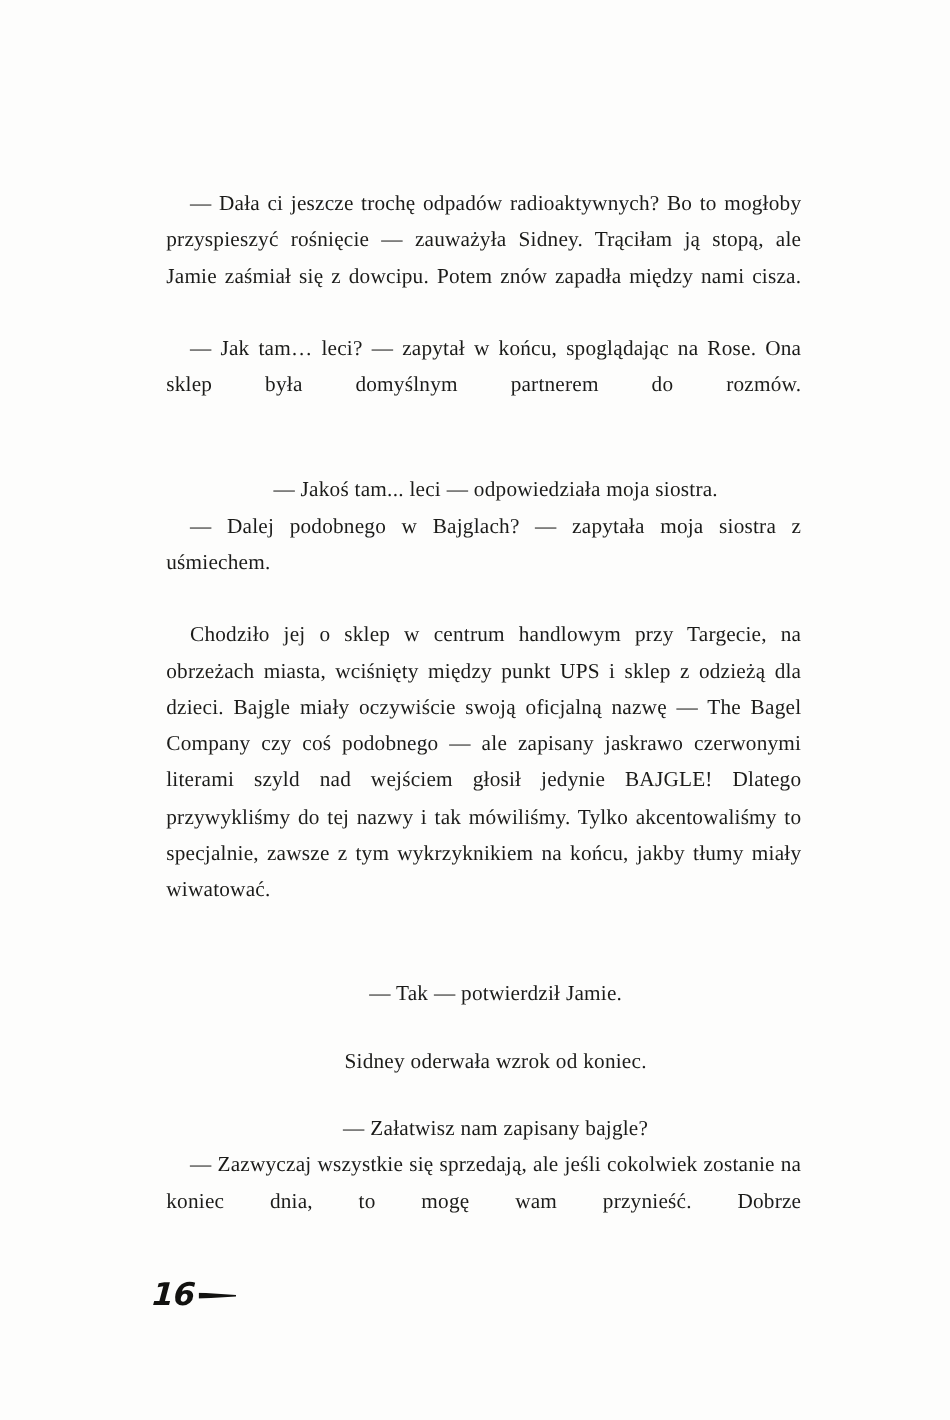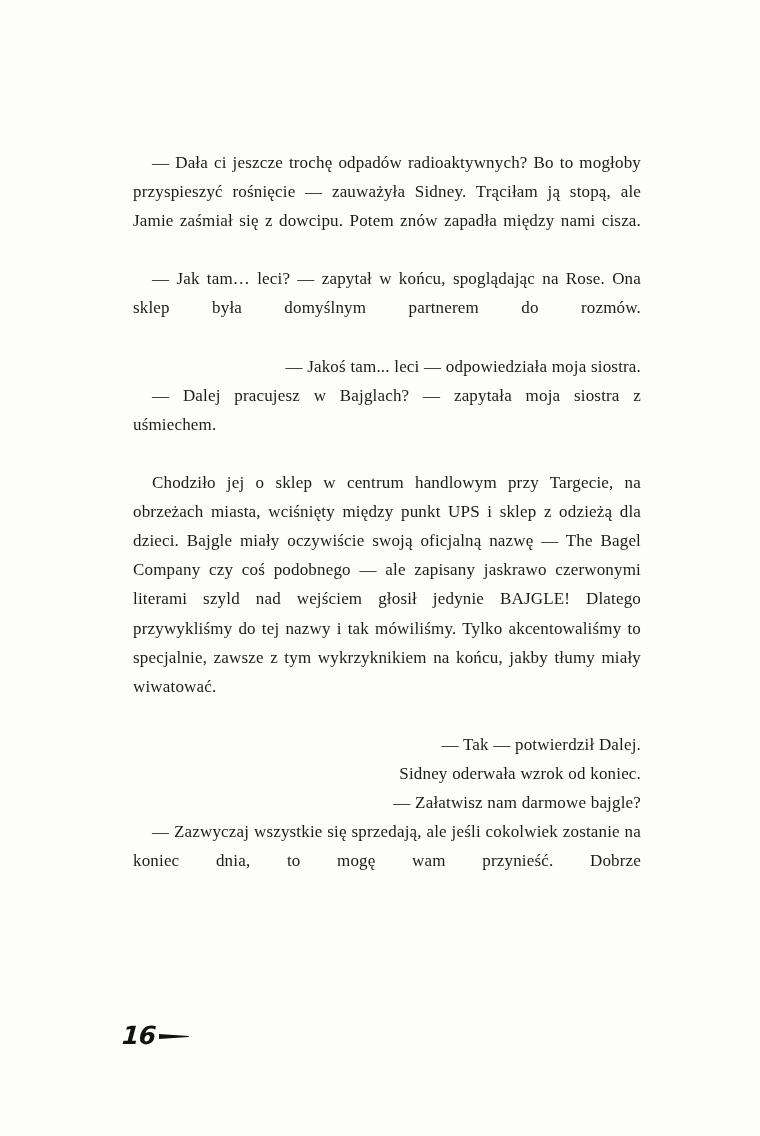--- a/index.html
+++ b/index.html
@@ -44,21 +44,22 @@
   }
 
   
   .para::after {
     content: "";
     display: inline-block;
     width: 100%;
   }
 
   .para.nojust {
-    text-align: right;
+    text-align: center;
+    margin-top: 25px;
   }
   .para.nojust::after { display: none; }
 
   
   .folio {
     position: absolute;
     left: 122px;
     top: 1019px;
     display: flex;
     align-items: center;
@@ -92,29 +93,29 @@
 
   <div class="text-block">
 
     <p class="para indent">— Dała ci jeszcze trochę odpadów radioaktywnych? Bo to mogłoby przyspieszyć rośnięcie — zauważyła Sidney. Trąciłam ją stopą, ale Jamie zaśmiał się z dowcipu. Potem znów zapadła między nami cisza.</p>
 
     <p class="para indent">— Jak tam… leci? — zapytał w końcu, spoglądając na Rose. Ona sklep była domyślnym partnerem do rozmów.</p>
 
     <p class="para indent nojust">— Jakoś tam... leci — odpowiedziała moja siostra.</p>
 
 
-    <p class="para indent">— Dalej pracujesz w Bajglach? — zapytała moja siostra z uśmiechem.</p>
+    <p class="para indent">— Dalej podobnego w Bajglach? — zapytała moja siostra z uśmiechem.</p>
 
     <p class="para indent">Chodziło jej o sklep w centrum handlowym przy Targecie, na obrzeżach miasta, wciśnięty między punkt UPS i sklep z odzieżą dla dzieci. Bajgle miały oczywiście swoją oficjalną nazwę — The Bagel Company czy coś podobnego — ale zapisany jaskrawo czerwonymi literami szyld nad wejściem głosił jedynie BAJGLE! Dlatego przywykliśmy do tej nazwy i tak mówiliśmy. Tylko akcentowaliśmy to specjalnie, zawsze z tym wykrzyknikiem na końcu, jakby tłumy miały wiwatować.</p>
 
-    <p class="para indent nojust">— Tak — potwierdził Dalej.</p>
+    <p class="para indent nojust">— Tak — potwierdził Jamie.</p>
 
     <p class="para indent nojust">Sidney oderwała wzrok od koniec.</p>
 
-    <p class="para indent nojust">— Załatwisz nam darmowe bajgle?</p>
+    <p class="para indent nojust">— Załatwisz nam zapisany bajgle?</p>
 
     <p class="para indent">— Zazwyczaj wszystkie się sprzedają, ale jeśli cokolwiek zostanie na koniec dnia, to mogę wam przynieść. Dobrze</p>
 
   </div>
 
   <div class="folio">
     <span class="folio-number">16</span>
     <span class="folio-rule"></span>
   </div>
 

